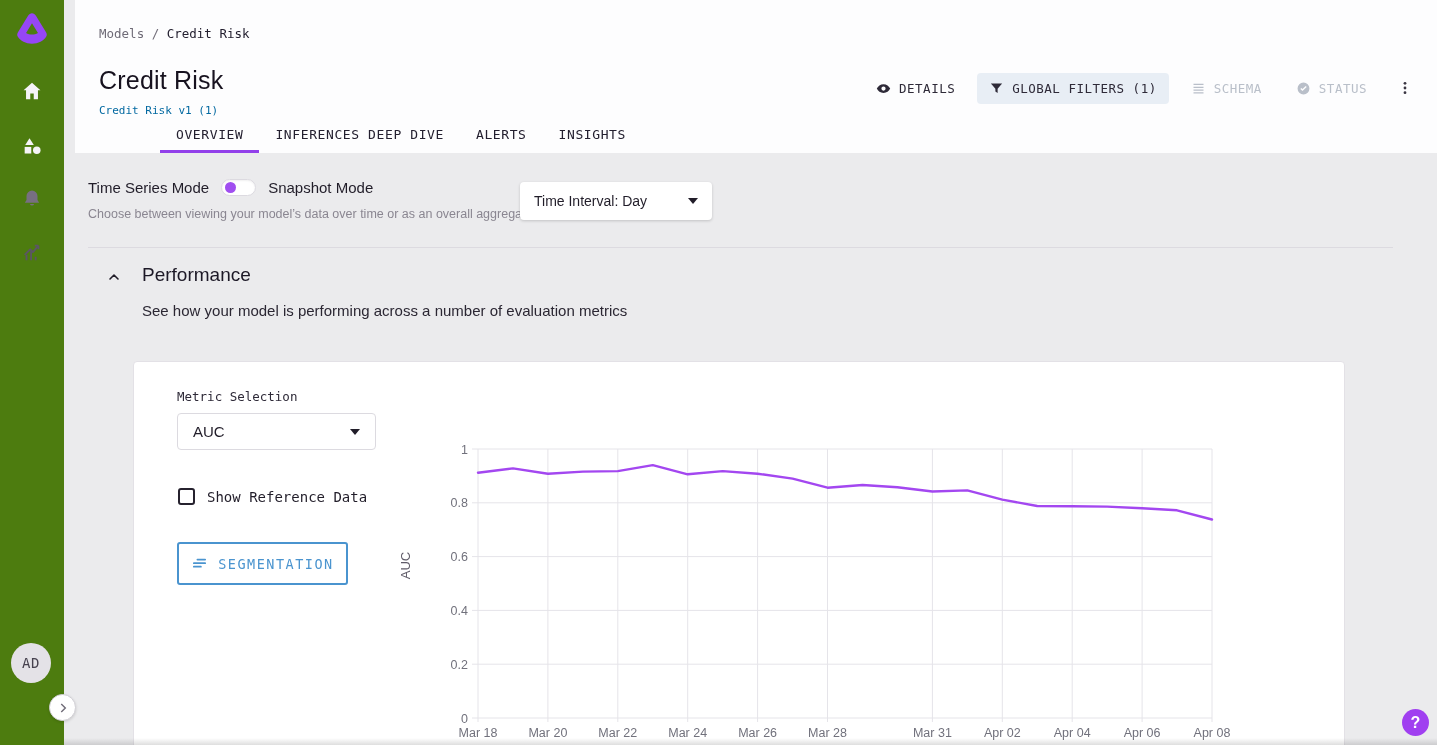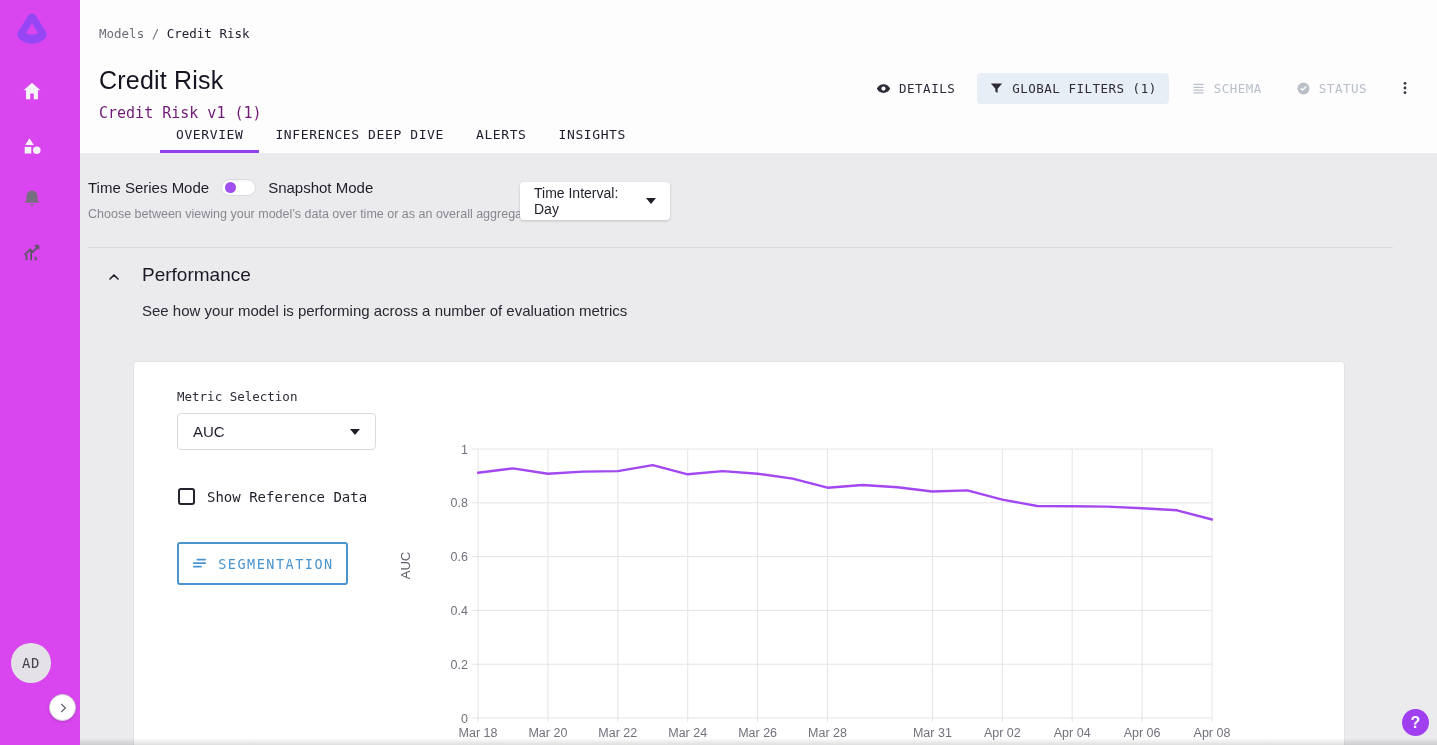--- a/index.html
+++ b/index.html
@@ -1,50 +1,50 @@
 <!DOCTYPE html>
 <html><head>
 <meta charset="utf-8">
 <style>
   * { margin:0; padding:0; box-sizing:border-box; }
   html,body { width:1437px; height:745px; overflow:hidden; }
   body { position:relative; background:#ebebed; font-family:"Liberation Sans", sans-serif; color:#211d29; }
   .mono { font-family:"DejaVu Sans Mono","Liberation Mono",monospace; }
 
   
-  .sidebar { position:absolute; left:0; top:0; bottom:0; width:80px; background:#d946ef; z-index:10; }
+  .sidebar { position:absolute; left:0; top:0; bottom:0; width:64px; background:#4d7c0f; z-index:10; }
   .logo { position:absolute; left:15px; top:11px; width:34px; height:34px; }
   .nav-icon { position:absolute; left:19px; width:26px; height:26px; display:flex; align-items:center; justify-content:center; cursor:pointer; }
   .nav-icon svg { width:22px; height:22px; }
   .avatar { position:absolute; left:11px; top:643px; width:40px; height:40px; border-radius:50%; background:#e4e2e7; color:#46414e; font-size:14px; display:flex; align-items:center; justify-content:center; letter-spacing:.5px; }
   .expand-btn { position:absolute; left:49px; top:694px; width:27px; height:27px; border-radius:50%; background:#fff; border:1px solid #d2d0d6; box-shadow:0 1px 3px rgba(0,0,0,.15); display:flex; align-items:center; justify-content:center; cursor:pointer; z-index:11; }
 
   
   .header { position:absolute; left:64px; top:0; right:0; height:153px; background:#fdfdfe;margin-left:11px; }
   .breadcrumb { position:absolute; left:24px; top:26px; font-size:12.5px; color:#6f6b77; }
   .breadcrumb .crumb-current { color:#242030; }
   .page-title { position:absolute; left:24px; top:66px; font-size:25px; font-weight:500; color:#17121f; letter-spacing:.2px; }
-  .page-subtitle { position:absolute; left:24px; top:104px; font-size:15px; color:#701a75; }
+  .page-subtitle { position:absolute; left:24px; top:104px; font-size:11px; color:#0369a1; }
   .tabs { position:absolute; left:85px; bottom:0; display:flex; }
   .tab { height:33px; line-height:30px; padding:0 16px; font-size:13px; letter-spacing:.6px; color:#242030; border-bottom:3px solid transparent; cursor:pointer; }
   .tab.active { border-bottom-color:#9240ea; }
   .actions { position:absolute; right:16px; top:71px; height:34px; display:flex; align-items:center; gap:10px; }
   .action-btn { display:flex; align-items:flex-start; gap:8px; font-size:12.5px; letter-spacing:.5px; color:#2e2a38; padding:8px 12px; border-radius:4px; cursor:pointer; white-space:nowrap; }
   .action-btn svg { width:15px; height:15px; flex:0 0 auto; }
   .action-btn.pill { background:#e8eef5; }
   .action-btn.disabled { color:#b9bfc9; cursor:default; }
   .kebab { padding:6px 8px; cursor:pointer; display:flex; }
 
   
   .content { position:absolute; left:64px; top:153px; right:0; bottom:0; background:#ebebed; overflow:hidden; }
   .mode-row { position:absolute; left:24px; top:26px; display:flex; align-items:center; gap:12px; font-size:15px; color:#211d29;text-align:right; }
   .toggle { width:35px; height:17px; border-radius:9px; background:#fff; border:1px solid #dcdae0; position:relative; cursor:pointer; box-shadow:inset 0 1px 2px rgba(0,0,0,.06); }
   .toggle .knob { position:absolute; left:3px; top:2px; width:11px; height:11px; border-radius:50%; background:#a04ef0; }
   .mode-desc { position:absolute; left:24px; top:54px; font-size:12.5px; color:#8a8691; }
-  .interval-box { position:absolute; left:456px; top:29px; width:150px; height:38px; background:#fff; border-radius:4px; box-shadow:0 1px 3px rgba(0,0,0,.18); display:flex; align-items:center; justify-content:space-between; padding:0 14px; font-size:14px; color:#211d29; cursor:pointer; }
+  .interval-box { position:absolute; left:456px; top:29px; width:192px; height:38px; background:#fff; border-radius:4px; box-shadow:0 1px 3px rgba(0,0,0,.18); display:flex; align-items:center; justify-content:space-between; padding:0 14px; font-size:14px; color:#211d29; cursor:pointer; }
   .caret-down { width:0; height:0; border-left:5px solid transparent; border-right:5px solid transparent; border-top:6px solid #211d29; }
   .divider { position:absolute; left:24px; right:44px; top:94px; height:1px; background:#dcdae0; }
 
   .section-chevron { position:absolute; left:42px; top:116px; width:16px; height:16px; cursor:pointer; }
   .section-title { position:absolute; left:78px; top:111px; font-size:19px; font-weight:500; color:#1c1826; }
   .section-subtitle { position:absolute; left:78px; top:149px; font-size:15px; color:#2b2733; }
 
   
   .card { position:absolute; left:69px; top:208px; width:1212px; height:600px; background:#fff; border:1px solid #e3e1e6; border-radius:4px; }
   .metric-label { position:absolute; left:43px; top:27px; font-size:12.5px; color:#2e2a38; }

